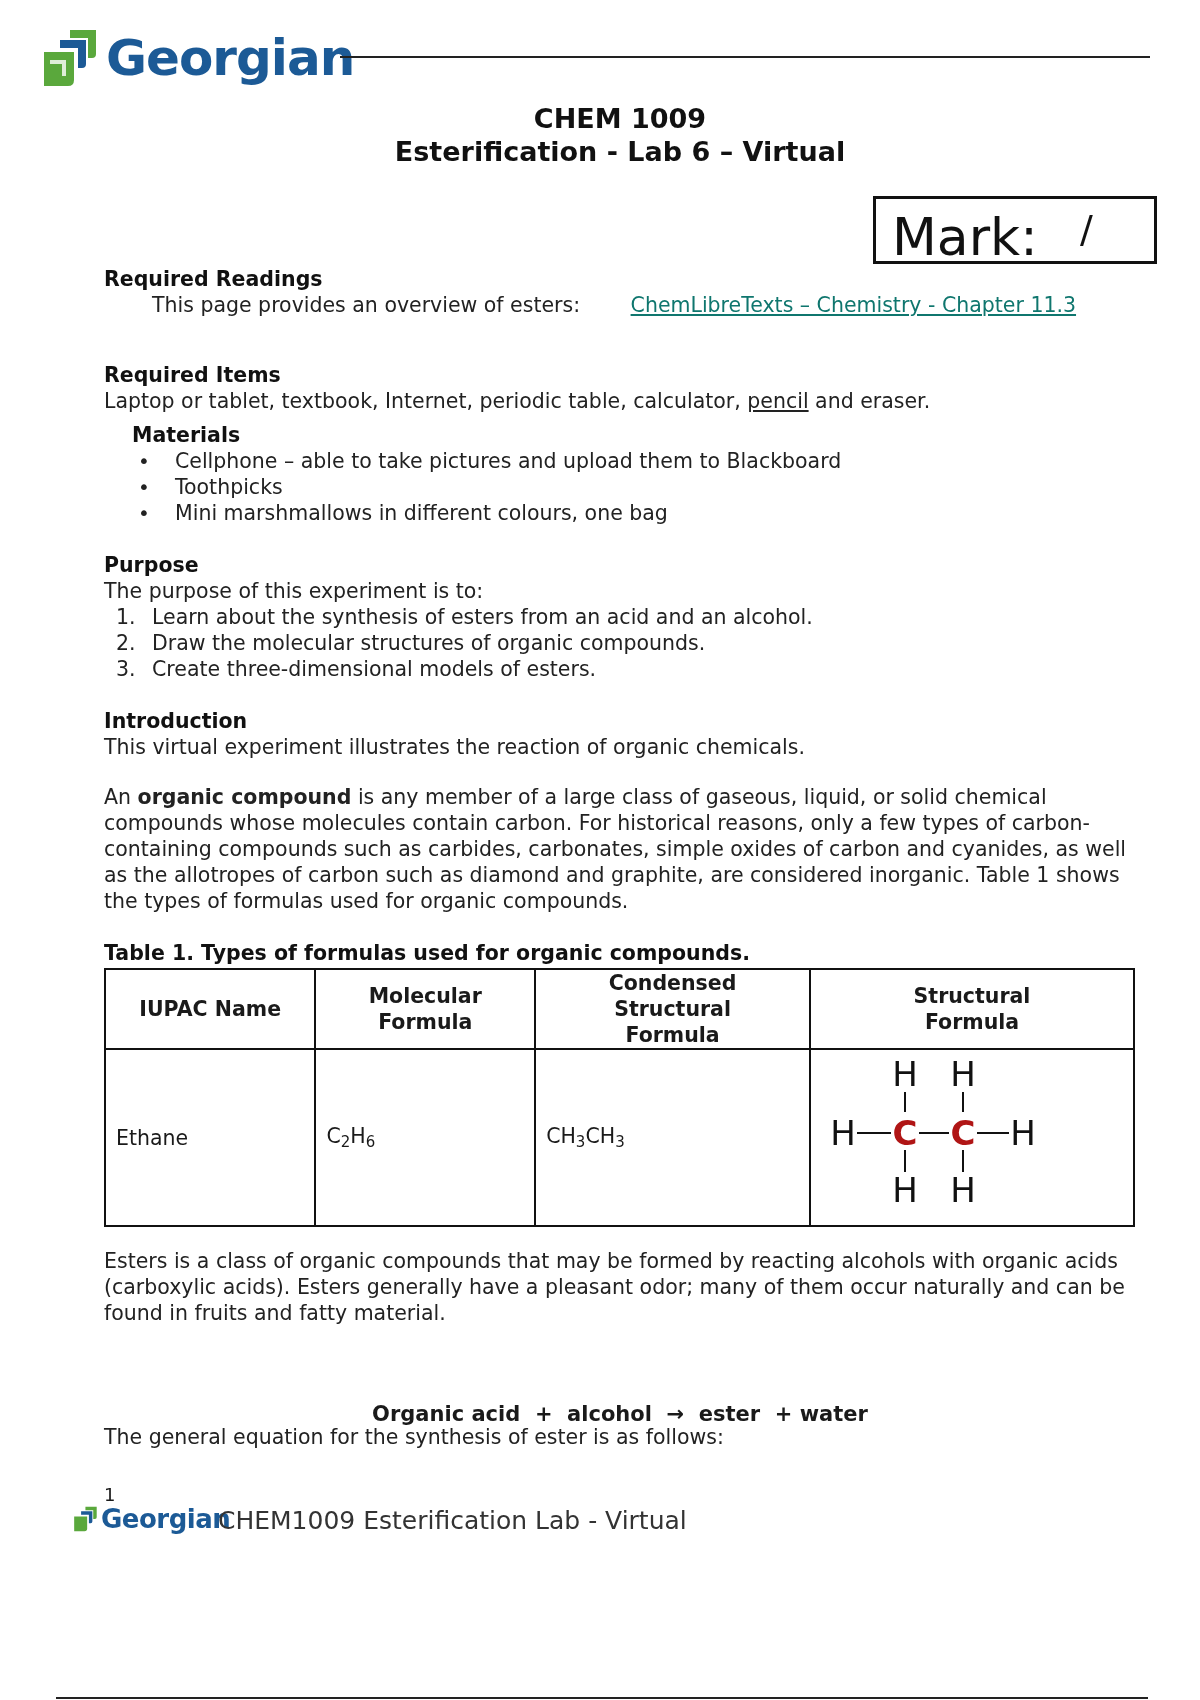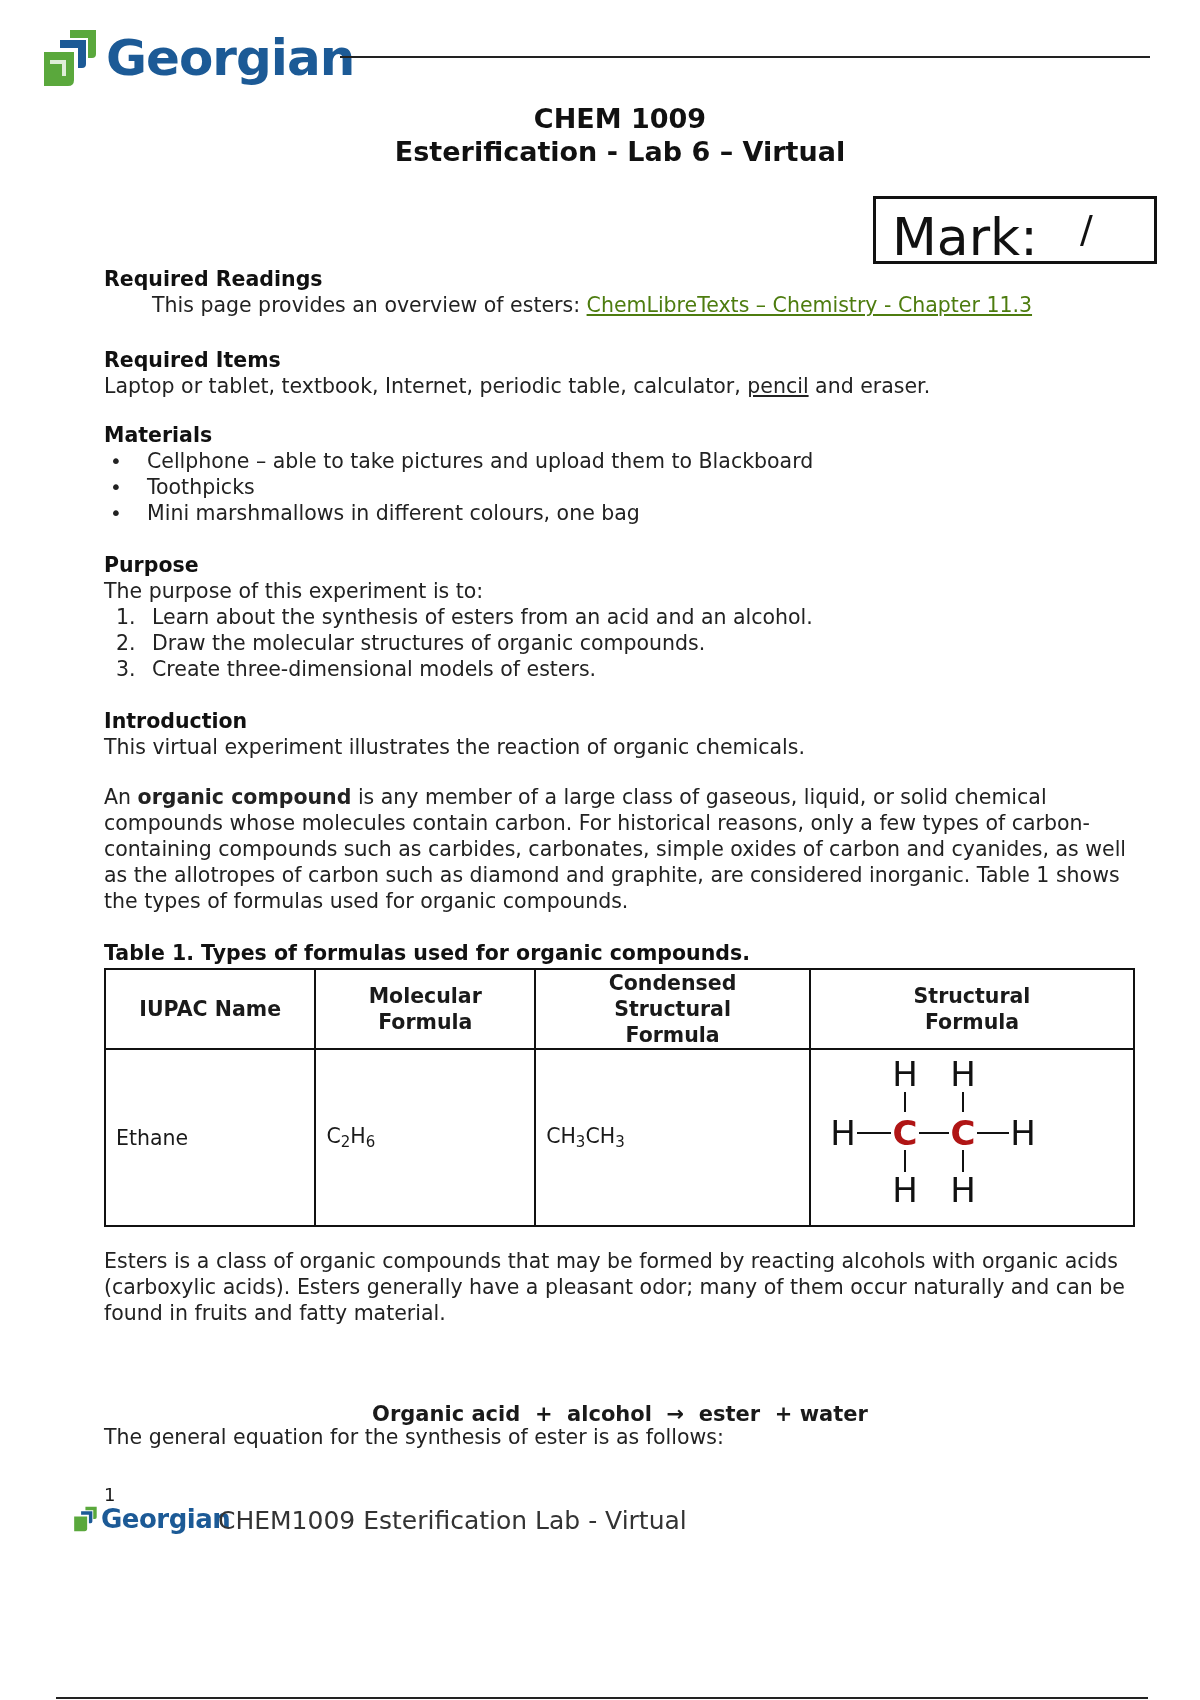--- a/index.html
+++ b/index.html
@@ -14,21 +14,21 @@
   .logo-text { font-family: "DejaVu Sans", sans-serif; font-weight: bold; font-size: 50px; color: #1c5a96; letter-spacing: -1px; }
   .header-rule { left: 340px; top: 56px; width: 810px; height: 2px; background: #222; }
   .title { left: 0; width: 1240px; text-align: center; font-weight: bold; font-size: 27px; color: #111; }
   .mark-box { left: 873px; top: 196px; width: 284px; height: 68px; border: 3px solid #111; box-sizing: border-box; }
   .mark-label { position: absolute; left: 16px; top: 8px; font-size: 52px; color: #111; }
   .mark-slash { position: absolute; left: 204px; top: 8px; font-size: 38px; color: #111; }
   
   .content { left: 104px; width: 1035px; font-size: 20.5px; line-height: 26px; }
   .h { font-weight: bold; font-size: 20.5px; color: #111; }
   .p { color: #222; }
-  .link { color: #4d7c0f; text-decoration: underline; }
+  .link { color: #0f766e; text-decoration: underline; margin-left: 44px; }
   .u { text-decoration: underline; }
   ul.bul { margin: 0; padding: 0; list-style: none; }
   ul.bul li { position: relative; padding-left: 43px; }
   ul.bul li::before { content: "\2022"; position: absolute; left: 6px; top: 0; font-size: 20px; }
   ol.num { margin: 0; padding: 0; list-style: none; }
   ol.num li { position: relative; padding-left: 48px; }
   ol.num li .n { position: absolute; left: 12px; }
   
   table.t1 { border-collapse: collapse; position: absolute; left: 104px; top: 968px; width: 1031px; }
   table.t1 td, table.t1 th { border: 2px solid #111; font-size: 20.5px; }
@@ -69,28 +69,28 @@
   <span class="mark-slash">/</span>
 </div>
 
 <div class="abs content" style="top:266px;">
   <div class="h">Required Readings</div>
   <div class="p" style="padding-left:48px;">
     <span>This page provides an overview of esters: </span><span class="link">ChemLibreTexts – Chemistry - Chapter 11.3</span>
   </div>
 </div>
 
-<div class="abs content" style="top:347px;">
+<div class="abs content" style="top:362px;">
   <div class="h">Required Items</div>
   <div class="p">
     <span>Laptop or tablet, textbook, Internet, periodic table, calculator, </span><span class="u">pencil</span><span> and eraser.</span>
   </div>
 </div>
 
-<div class="abs content" style="top:422px;">
+<div class="abs content" style="top:422px;margin-left:28px;">
   <div class="h">Materials</div>
   <ul class="bul p">
     <li>Cellphone – able to take pictures and upload them to Blackboard</li>
     <li>Toothpicks</li>
     <li>Mini marshmallows in different colours, one bag</li>
   </ul>
 </div>
 
 <div class="abs content" style="top:552px;">
   <div class="h">Purpose</div>

